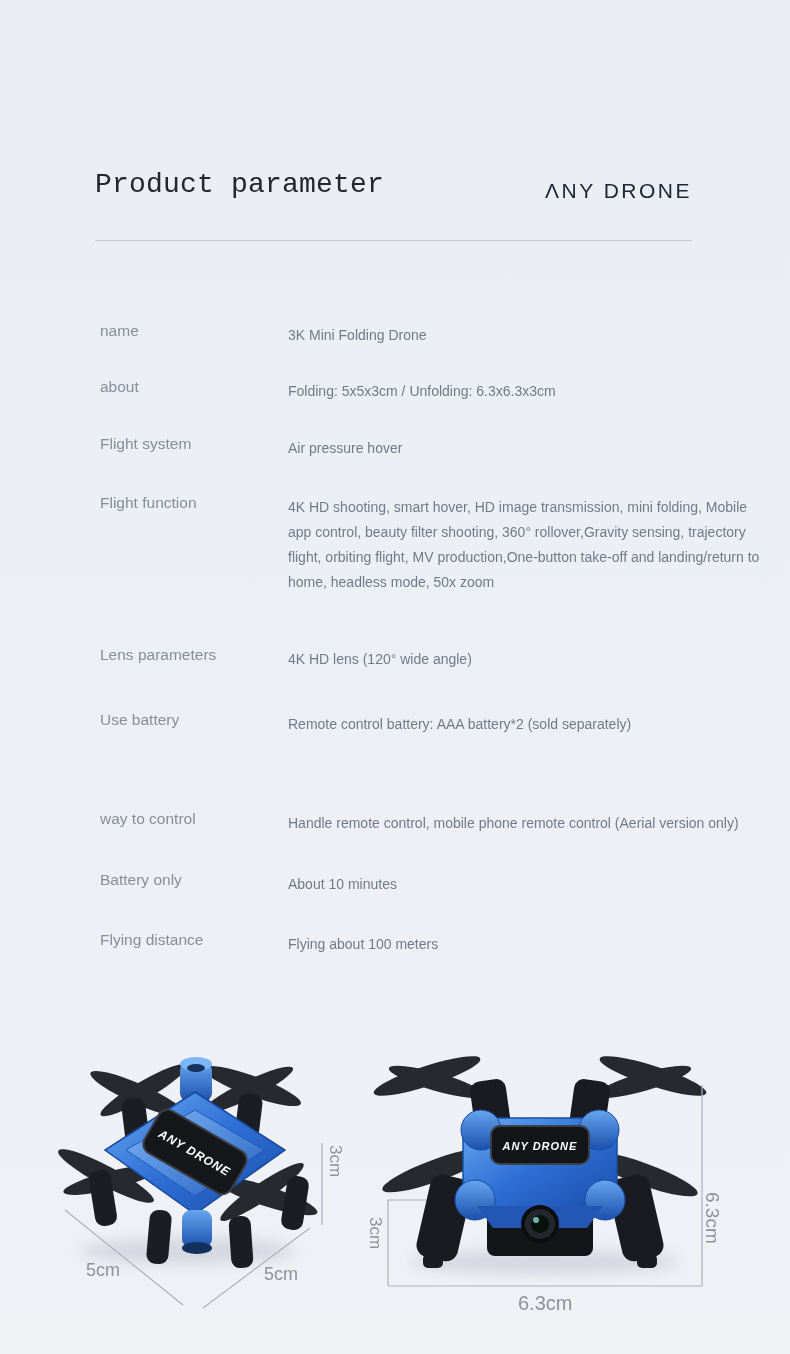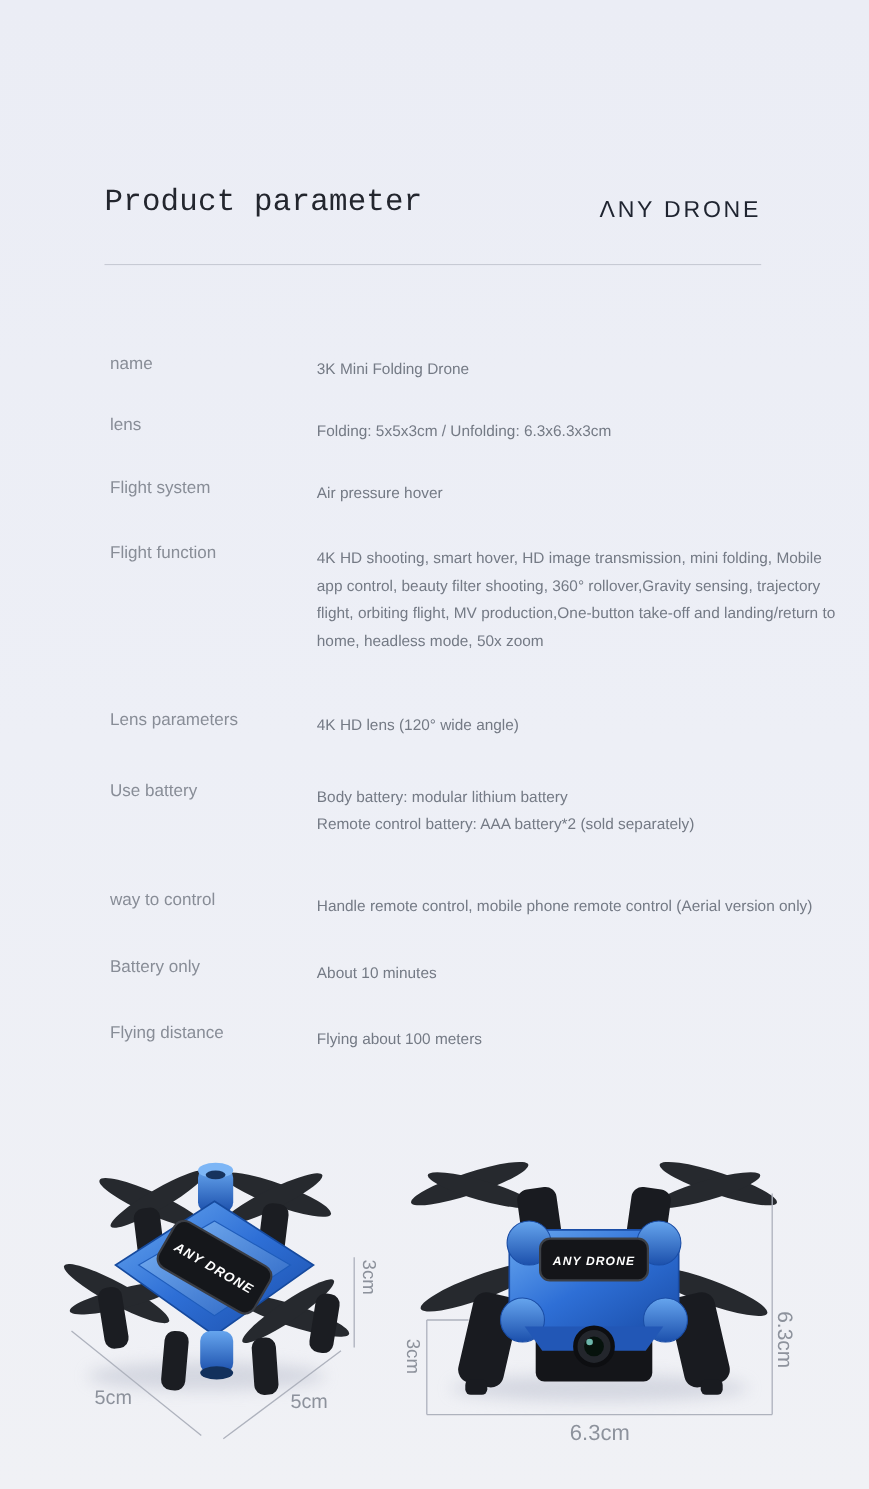--- a/index.html
+++ b/index.html
@@ -48,39 +48,38 @@
 
   <h1 class="title">Product parameter</h1>
   <div class="brand-logo">ΛNY DRONE</div>
   <div class="divider"></div>
 
   <div class="spec-row" style="top:322px">
     <div class="spec-label">name</div>
     <div class="spec-value">3K Mini Folding Drone</div>
   </div>
   <div class="spec-row" style="top:378px">
-    <div class="spec-label">lens</div>
+    <div class="spec-label">about</div>
     <div class="spec-value">Folding: 5x5x3cm / Unfolding: 6.3x6.3x3cm</div>
   </div>
   <div class="spec-row" style="top:435px">
     <div class="spec-label">Flight system</div>
     <div class="spec-value">Air pressure hover</div>
   </div>
   <div class="spec-row" style="top:494px">
     <div class="spec-label">Flight function</div>
     <div class="spec-value">4K HD shooting, smart hover, HD image transmission, mini folding, Mobile app control, beauty filter shooting, 360° rollover,Gravity sensing, trajectory flight, orbiting flight, MV production,One-button take-off and landing/return to home, headless mode, 50x zoom</div>
   </div>
   <div class="spec-row" style="top:646px">
     <div class="spec-label">Lens parameters</div>
     <div class="spec-value">4K HD lens (120° wide angle)</div>
   </div>
   <div class="spec-row" style="top:711px">
     <div class="spec-label">Use battery</div>
     <div class="spec-value">
-      <div>Body battery: modular lithium battery</div>
       <div>Remote control battery: AAA battery*2 (sold separately)</div>
     </div>
   </div>
   <div class="spec-row" style="top:810px">
     <div class="spec-label">way to control</div>
     <div class="spec-value">Handle remote control, mobile phone remote control (Aerial version only)</div>
   </div>
   <div class="spec-row" style="top:871px">
     <div class="spec-label">Battery only</div>
     <div class="spec-value">About 10 minutes</div>

